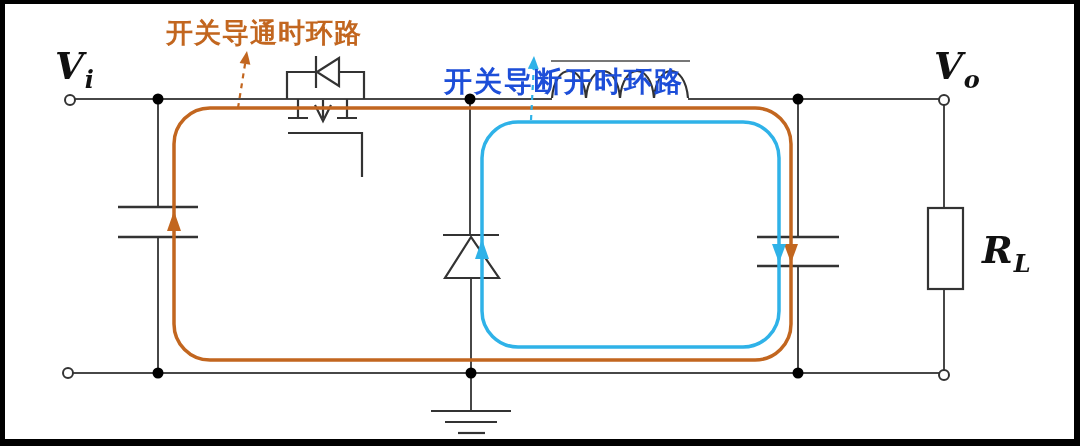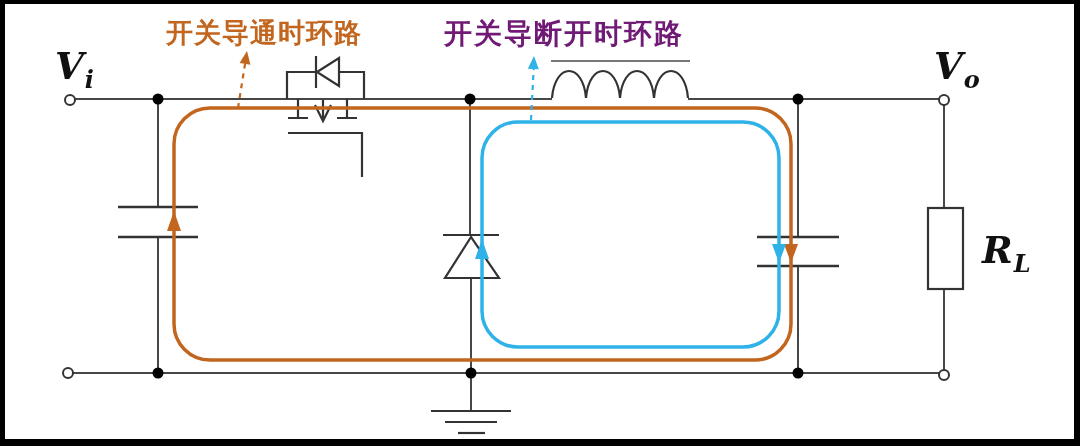--- a/index.html
+++ b/index.html
@@ -23,21 +23,21 @@
   }
   .v-label .sub{
     font-size:24px;
     display:inline-block;transform:translateY(9px);
     margin-left:1px;
   }
   .loop-label{
     font-weight:700;font-size:27px;line-height:1;letter-spacing:1px;
   }
   .loop-label.on{color:#C2661F;}
-  .loop-label.off{color:#701a75;letter-spacing:2px;font-size:28px;}
+  .loop-label.off{color:#1d4ed8;letter-spacing:2px;font-size:28px;margin-top:48px;}
 </style>
 </head>
 <body>
 
 <div class="stage">
   <div class="canvas">
 
     <svg width="1080" height="446" viewBox="0 0 1080 446">
 
       <g stroke="#474747" stroke-width="2" fill="none">

